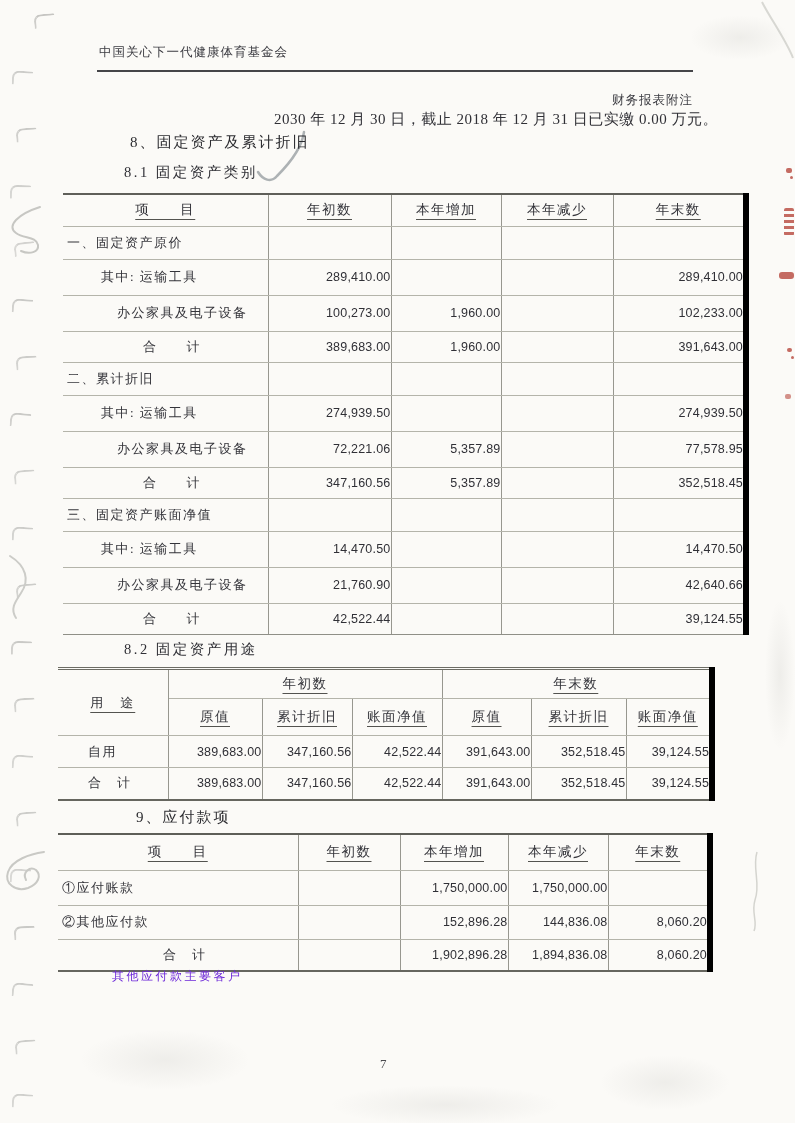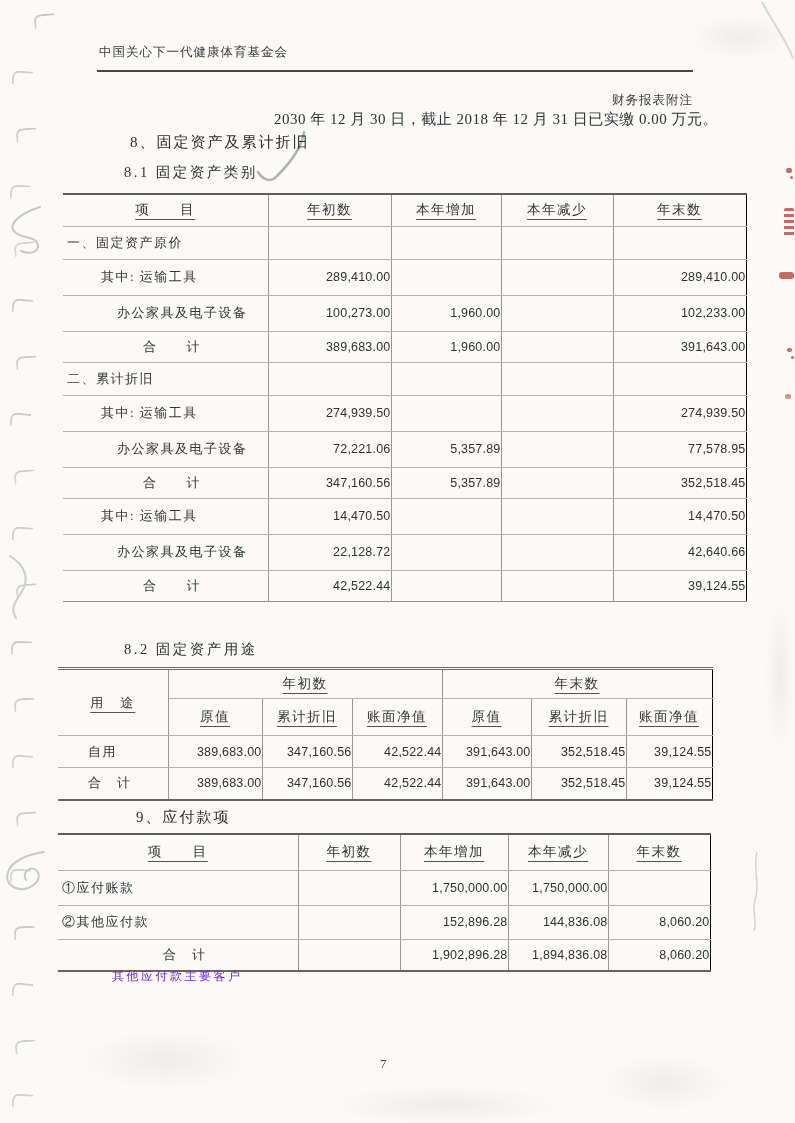--- a/index.html
+++ b/index.html
@@ -25,21 +25,21 @@
         letter-spacing:.5px;color:#303036;text-align:right;}
   .h-bold{position:absolute;font-weight:normal;font-size:15px;letter-spacing:2px;color:#2c2c30;}
   .h-sub{position:absolute;font-size:14.5px;letter-spacing:2.5px;color:#303036;}
   .footnote{position:absolute;top:968px;left:112px;font-size:12px;letter-spacing:2.5px;color:#6d28d9;}
   .pageno{position:absolute;top:1056px;left:380px;font-size:13px;color:#4a4a4e;}
   
   table.t{position:absolute;border-collapse:collapse;table-layout:fixed;
         font-size:13px;color:#34343a;}
   table.t td{border-right:1px solid #97978f;border-bottom:1px solid #b4b4aa;
         overflow:hidden;white-space:nowrap;vertical-align:middle;padding:0;}
-  table.t td:last-child{border-right:1px solid #000000;}
+  table.t td:last-child{border-right:6px solid #000000;}
   table.t td:first-child{border-left:none;}
   .u{text-decoration:underline;text-underline-offset:5px;
         text-decoration-color:#53534f;text-decoration-thickness:1px;font-family:Liberation Serif, serif;}
   td.hc{text-align:center;font-size:13.5px;letter-spacing:1.5px;}
   td.num{text-align:right;padding-right:12px;font-family:"Liberation Sans","DejaVu Sans",sans-serif;
         font-size:12.5px;color:#303036;letter-spacing:.2px;}
   td.lab{letter-spacing:1.5px;}
   .t81{top:193px;left:63px;width:683px;border-top:2px solid #5f5f59;}
   .t81 tr.head{height:32px;}
   .t81 tr.r-cat{height:33px;} .t81 tr.r-ind{height:36px;} .t81 tr.r-sum{height:31px;}
@@ -186,30 +186,37 @@
           <td class="num"></td>
           <td class="num">77,578.95</td>
     </tr>
     <tr class="r-sum">
       <td class="lab">合　　计</td>
           <td class="num">347,160.56</td>
           <td class="num">5,357.89</td>
           <td class="num"></td>
           <td class="num">352,518.45</td>
     </tr>
+    <tr class="r-cat">
+      <td class="lab">三、固定资产账面净值</td>
+          <td class="num"></td>
+          <td class="num"></td>
+          <td class="num"></td>
+          <td class="num"></td>
+    </tr>
     <tr class="r-ind">
       <td class="lab i1">其中: 运输工具</td>
           <td class="num">14,470.50</td>
           <td class="num"></td>
           <td class="num"></td>
           <td class="num">14,470.50</td>
     </tr>
     <tr class="r-ind">
       <td class="lab i2">办公家具及电子设备</td>
-          <td class="num">22,128.72</td>
+          <td class="num">21,760.90</td>
           <td class="num"></td>
           <td class="num"></td>
           <td class="num">42,640.66</td>
     </tr>
     <tr class="r-sum">
       <td class="lab">合　　计</td>
           <td class="num">42,522.44</td>
           <td class="num"></td>
           <td class="num"></td>
           <td class="num">39,124.55</td>

